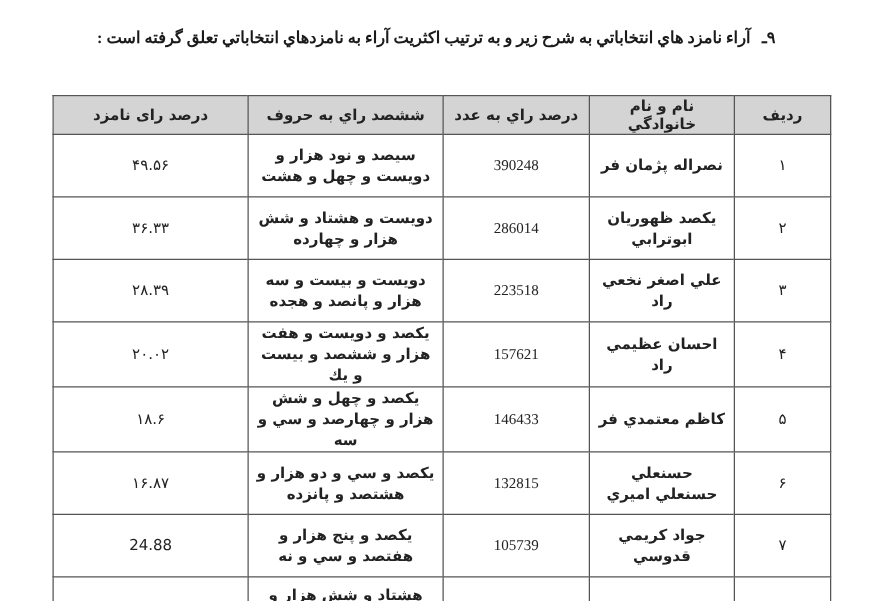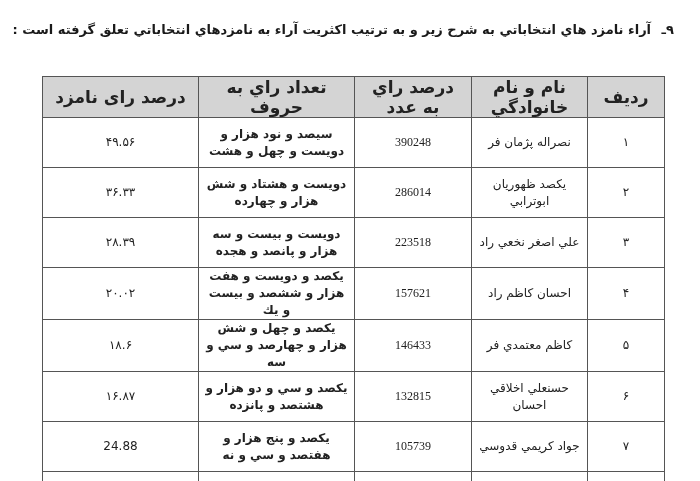--- a/index.html
+++ b/index.html
@@ -5,49 +5,50 @@
   html, body { margin: 0; padding: 0; }
   body {
     width: 700px; height: 481px; overflow: hidden;
     background: #ffffff;
     font-family: "DejaVu Sans", sans-serif;
     color: #111;
     position: relative;
   }
   .intro {
     position: absolute; top: 22px; right: 26px; left: 24px;
-    direction: rtl; text-align: left;
+    direction: rtl; text-align: center;
     font-size: 13px; font-weight: bold; color: #1a1a1a;
     white-space: nowrap;
+    font-family: Liberation Serif, serif;
   }
   .intro .num { margin-left: 6px; }
   table.results {
     position: absolute; top: 76px; left: 42px;
     width: 622px;
     border-collapse: collapse;
     direction: rtl;
     table-layout: fixed;
   }
   table.results th, table.results td {
     border: 1.5px solid #555;
     text-align: center; vertical-align: middle;
     padding: 0 6px;
   }
   table.results th {
     background: #d4d4d4;
     height: 30px;
-    font-size: 17px; font-weight: bold; color: #222;
+    font-size: 12px; font-weight: bold; color: #222;
   }
   table.results td {
     height: 49px;
     font-size: 12px; color: #222;
     line-height: 17px;
   }
   td.col-row { font-size: 10px; color: #444; }
-  td.col-name { font-weight: normal; font-size: 12.5px; }
+  td.col-name { font-weight: bold; font-size: 12.5px; }
   td.col-votes-num { font-family: "Liberation Serif", serif; font-size: 14px; direction: ltr; margin-top: 40px; }
   td.col-votes-words { font-weight: bold; font-size: 12.5px; }
   td.col-percent { font-size: 10px; color: #333; margin-left: 40px; }
 </style>
 </head>
 <body>
 
 <div class="intro">
   <span class="num">۹ـ</span>
   <span>آراء نامزد هاي انتخاباتي  به شرح زير و به ترتيب اكثريت آراء به نامزدهاي انتخاباتي تعلق گرفته است :</span>
@@ -59,21 +60,21 @@
     <col style="width:116px">
     <col style="width:117px">
     <col style="width:156px">
     <col style="width:156px">
   </colgroup>
   <thead>
     <tr>
       <th>رديف</th>
       <th>نام و نام خانوادگي</th>
       <th>درصد راي به عدد</th>
-      <th>تعداد راي به حروف</th>
+      <th>ششصد راي به حروف</th>
       <th>درصد راى نامزد</th>
     </tr>
   </thead>
   <tbody>
     <tr>
       <td class="col-row">۱</td>
       <td class="col-name">نصراله  پژمان فر</td>
       <td class="col-votes-num">390248</td>
       <td class="col-votes-words">سيصد و نود هزار و دويست و چهل و هشت</td>
       <td class="col-percent">۴۹.۵۶</td>
@@ -87,35 +88,35 @@
     </tr>
     <tr>
       <td class="col-row">۳</td>
       <td class="col-name">علي اصغر  نخعي راد</td>
       <td class="col-votes-num">223518</td>
       <td class="col-votes-words">دويست و بيست و سه هزار و پانصد و هجده</td>
       <td class="col-percent">۲۸.۳۹</td>
     </tr>
     <tr>
       <td class="col-row">۴</td>
-      <td class="col-name">احسان  كاظم راد</td>
+      <td class="col-name">احسان  عظيمي راد</td>
       <td class="col-votes-num">157621</td>
       <td class="col-votes-words">يكصد و دويست و هفت هزار و ششصد و بيست و يك</td>
       <td class="col-percent">۲۰.۰۲</td>
     </tr>
     <tr>
       <td class="col-row">۵</td>
       <td class="col-name">كاظم  معتمدي فر</td>
       <td class="col-votes-num">146433</td>
       <td class="col-votes-words">يكصد و چهل و شش هزار و چهارصد و سي و سه</td>
       <td class="col-percent">۱۸.۶</td>
     </tr>
     <tr>
       <td class="col-row">۶</td>
-      <td class="col-name">حسنعلي  اخلاقي احسان</td>
+      <td class="col-name">حسنعلي  حسنعلي اميري</td>
       <td class="col-votes-num">132815</td>
       <td class="col-votes-words">يكصد و سي و دو هزار و هشتصد و پانزده</td>
       <td class="col-percent">۱۶.۸۷</td>
     </tr>
     <tr>
       <td class="col-row">۷</td>
       <td class="col-name">جواد  كريمي قدوسي</td>
       <td class="col-votes-num">105739</td>
       <td class="col-votes-words">يكصد و پنج هزار و هفتصد و سي و نه</td>
       <td class="col-percent">24.88</td>

